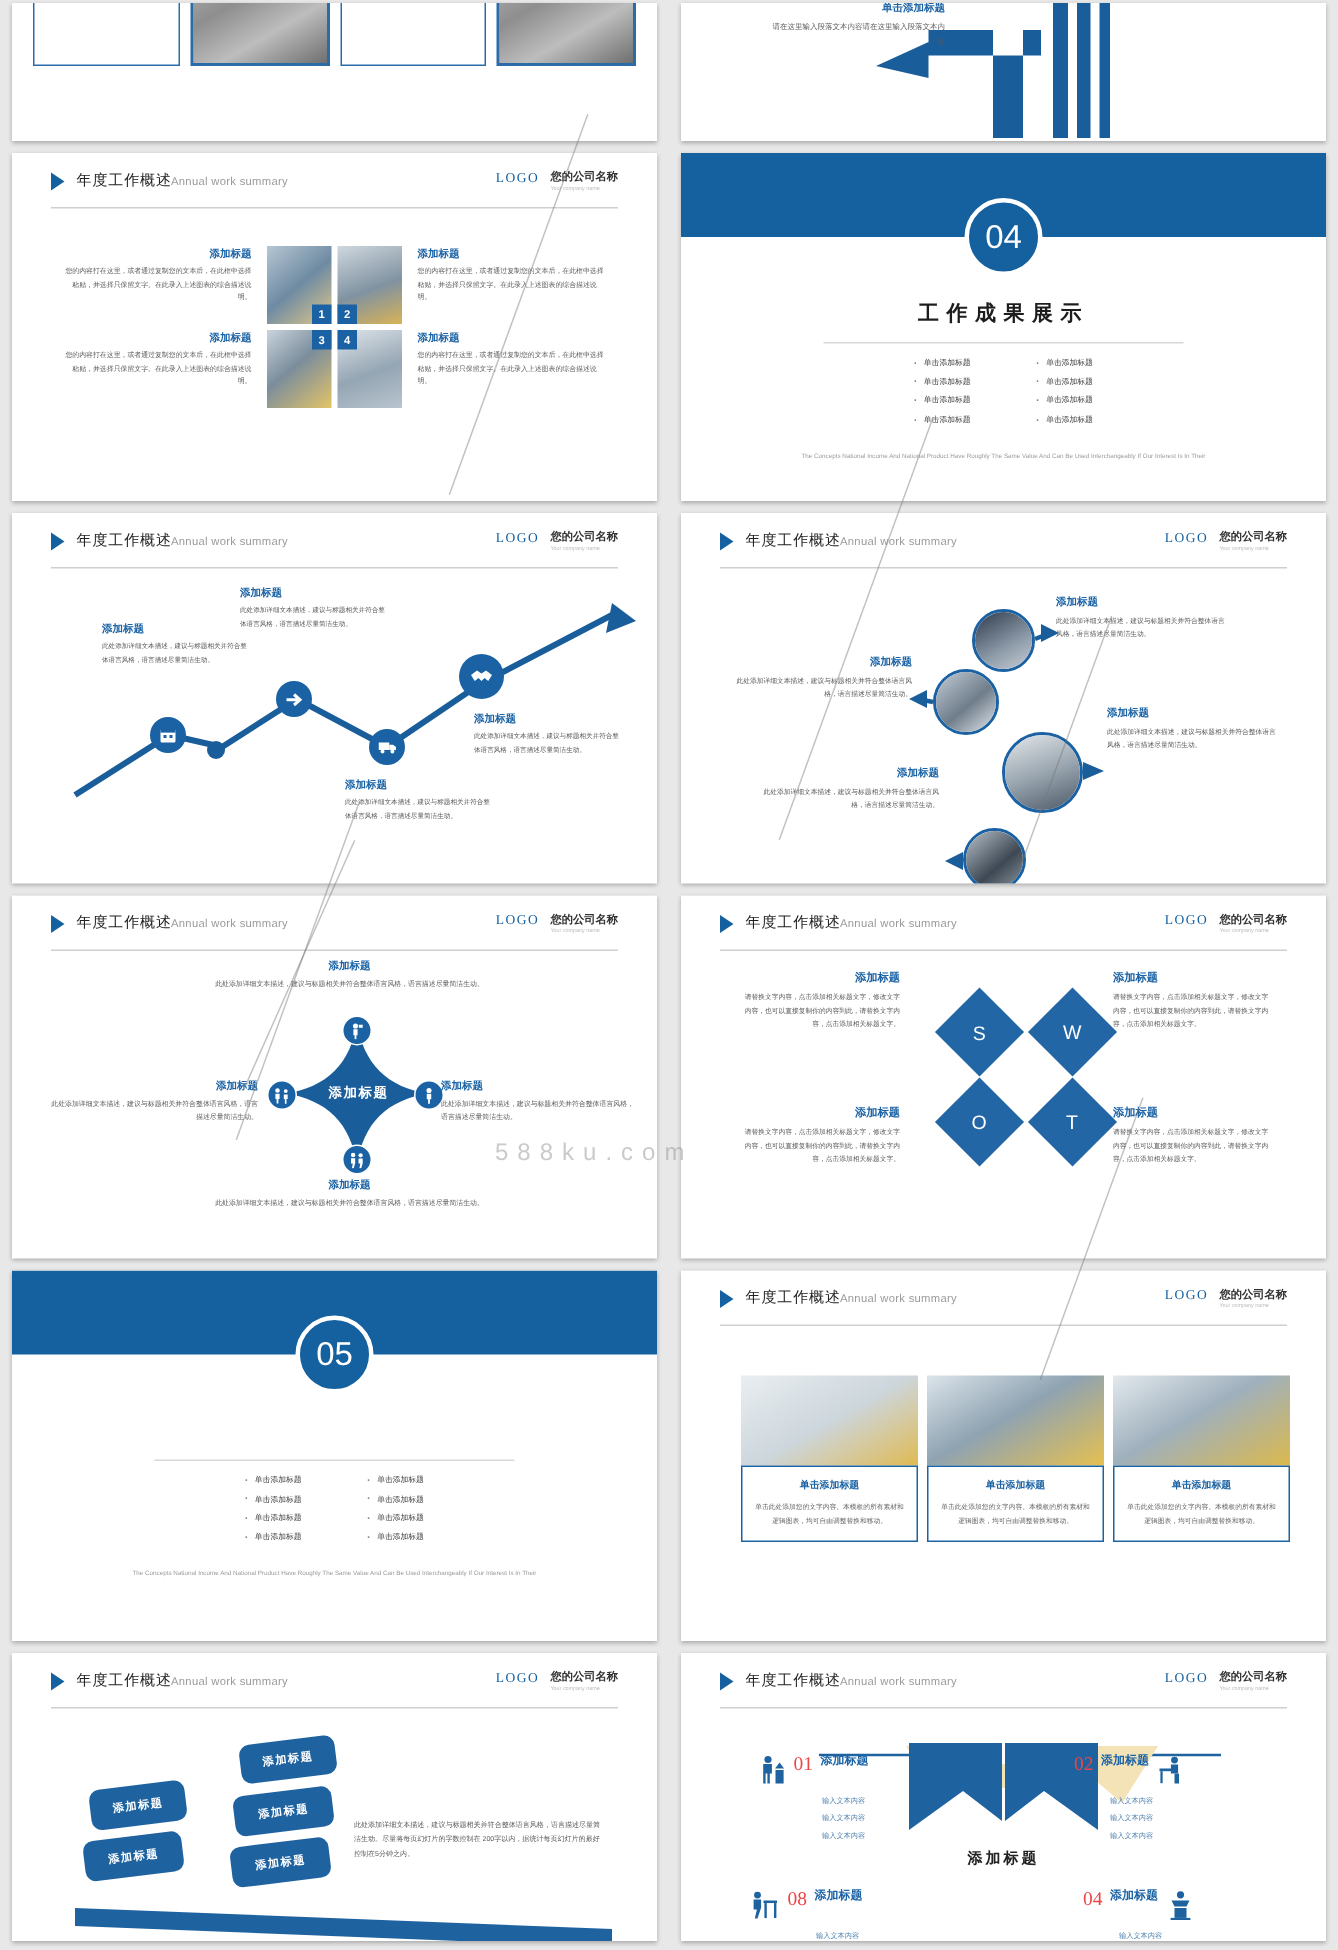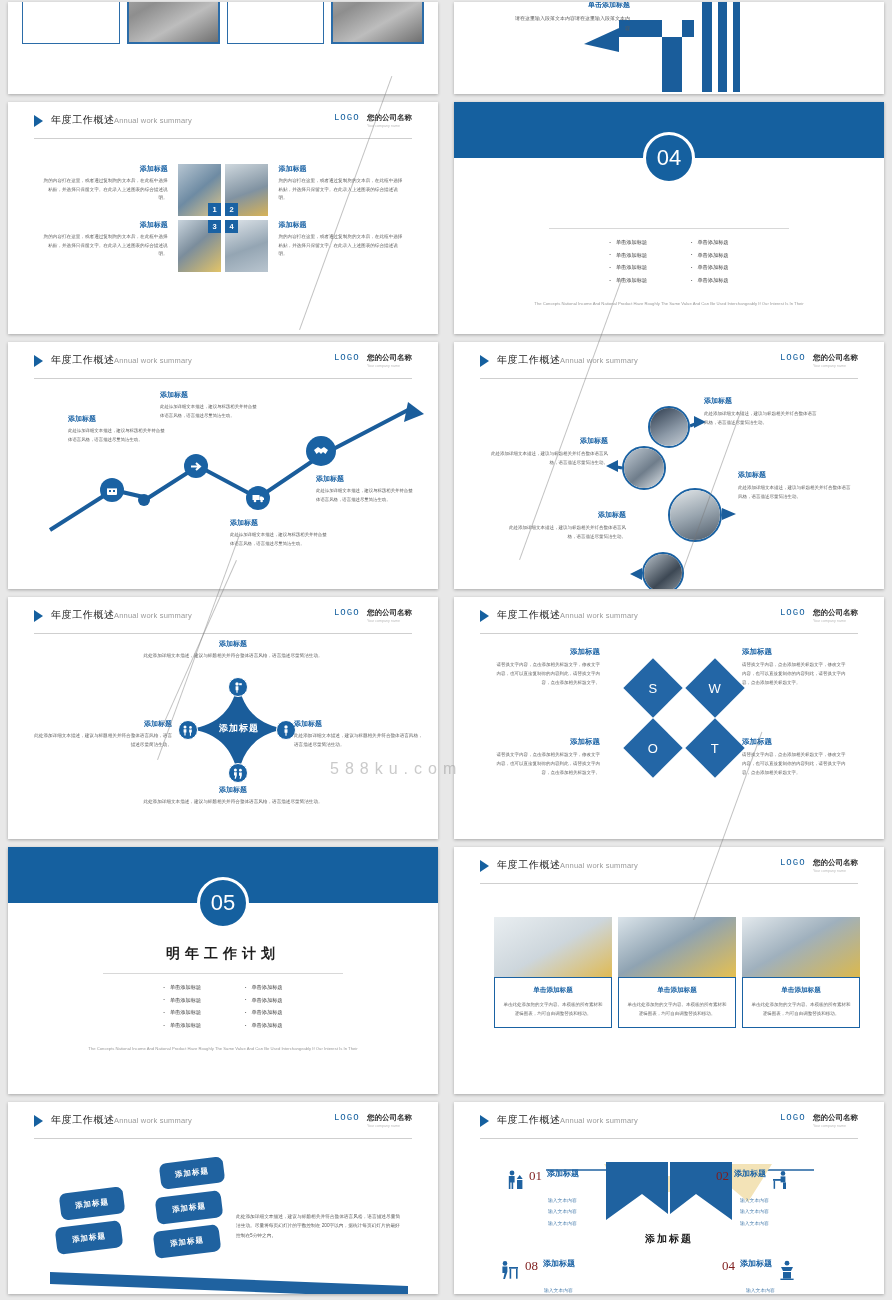--- a/index.html
+++ b/index.html
@@ -22,21 +22,21 @@
   }
   
   .hdr { position:absolute; left:26px; right:26px; top:11px; height:22px; }
   .hdr .tri {
     position:absolute; left:0; top:2px; width:0;height:0;
     border-left:9px solid #15609F; border-top:6px solid transparent; border-bottom:6px solid transparent;
   }
   .hdr .zh { position:absolute; left:17px; top:0px; font-size:10px; font-weight:normal; color:#222; letter-spacing:.6px; }
   .hdr .en { position:absolute; left:80px; top:3px; font-size:7.5px; color:#9a9a9a; letter-spacing:.2px;}
   .hdr .logo { position:absolute; right:0; top:0; text-align:right; }
-  .hdr .logo .lg { font-size:9px; color:#15609F; letter-spacing:1px; font-family:Liberation Mono, monospace; display:inline-block; vertical-align:top;}
+  .hdr .logo .lg { font-size:9px; color:#15609F; letter-spacing:1px; font-family:Liberation Serif, serif; display:inline-block; vertical-align:top;}
   .hdr .logo .cn { display:inline-block; vertical-align:top; margin-left:3px; text-align:left;}
   .hdr .logo .cn b { display:block; font-size:7.5px; color:#333; font-weight:bold;}
   .hdr .logo .cn i { display:block; font-size:4px; color:#bbb; font-style:normal; transform:scale(.9); transform-origin:left top;}
   .hdr .rule { position:absolute; left:0; right:0; top:25px; border-top:1px solid #cfcfcf; }
   .ttl-blue { color:#1b63a5; font-weight:bold; }
   .body-txt { color:#5a5a5a; line-height:1.75; }
 
   
   .cardrow { position:absolute; left:14px; right:14px; top:-48px; display:flex; gap:7px; }
   .cardrow .tcard { width:102px; height:90px; border:1.4px solid #2b6ca8; padding:7px 8px; background:#fff;}
@@ -107,21 +107,21 @@
   .pc .box { border:1.6px solid #1a62a3; padding:8px 7px 9px; text-align:center; background:#fff; margin-top:-2px;}
   .pc .box h4 { font-size:6.6px; }
   .pc .box p { font-size:4.5px; line-height:2.0; margin-top:5px; color:#666;}
 
   
   .bbox { position:absolute; background:#1f62a0; color:#fff; border-radius:7px;
      display:flex; align-items:center; justify-content:center; font-size:7.5px; font-weight:bold; letter-spacing:1px;}
 
   
   .rb { position:absolute; }
-  .rb .num { font-size:13px; color:#7f1d1d; font-family:"Liberation Serif",serif;}
+  .rb .num { font-size:13px; color:#ef4444; font-family:"Liberation Serif",serif;}
   .rb h4 { font-size:8px; }
   .rb p { font-size:4.8px; color:#4b7fae; line-height:1.75; margin-top:3px;}
   .rb-center { position:absolute; left:0;right:0; text-align:center; font-size:10px; font-weight:bold; color:#222; letter-spacing:2px;}
 
   
   .wm { position:absolute; left:0;right:0;top:0;bottom:0; pointer-events:none; z-index:50;}
   .wm .logo-wm { position:absolute; left:322px; top:700px; font-size:62px; color:rgba(140,140,140,.42);
      font-weight:bold; letter-spacing:4px; white-space:nowrap;}
   .wm .sub-wm { position:absolute; left:330px; top:760px; font-size:16px; color:rgba(150,150,150,.5);
      letter-spacing:6px; white-space:nowrap;}
@@ -217,20 +217,21 @@
           </div>
         </div>
       </div>
     </div>
   </div>
 
   <div class="cell">
     <div class="slide">
       <div class="sec-band"></div>
       <div class="sec-circle">04</div>
+      <div class="sec-title">工作成果展示</div>
       <div class="sec-rule"></div>
       <div class="sec-bul">
         <ul>
           <li>单击添加标题</li>
           <li>单击添加标题</li>
           <li>单击添加标题</li>
           <li>单击添加标题</li>
         </ul>
         <ul>
           <li>单击添加标题</li>
@@ -476,21 +477,20 @@
         <h4 class="ttl-blue">添加标题</h4>
         <p class="body-txt">请替换文字内容，点击添加相关标题文字，修改文字内容，也可以直接复制你的内容到此，请替换文字内容，点击添加相关标题文字。</p>
       </div>
     </div>
   </div>
 
   <div class="cell">
     <div class="slide">
       <div class="sec-band"></div>
       <div class="sec-circle">05</div>
-      <div class="sec-title">明年工作计划</div>
       <div class="sec-rule"></div>
       <div class="sec-bul">
         <ul>
           <li>单击添加标题</li>
           <li>单击添加标题</li>
           <li>单击添加标题</li>
           <li>单击添加标题</li>
         </ul>
         <ul>
           <li>单击添加标题</li>

